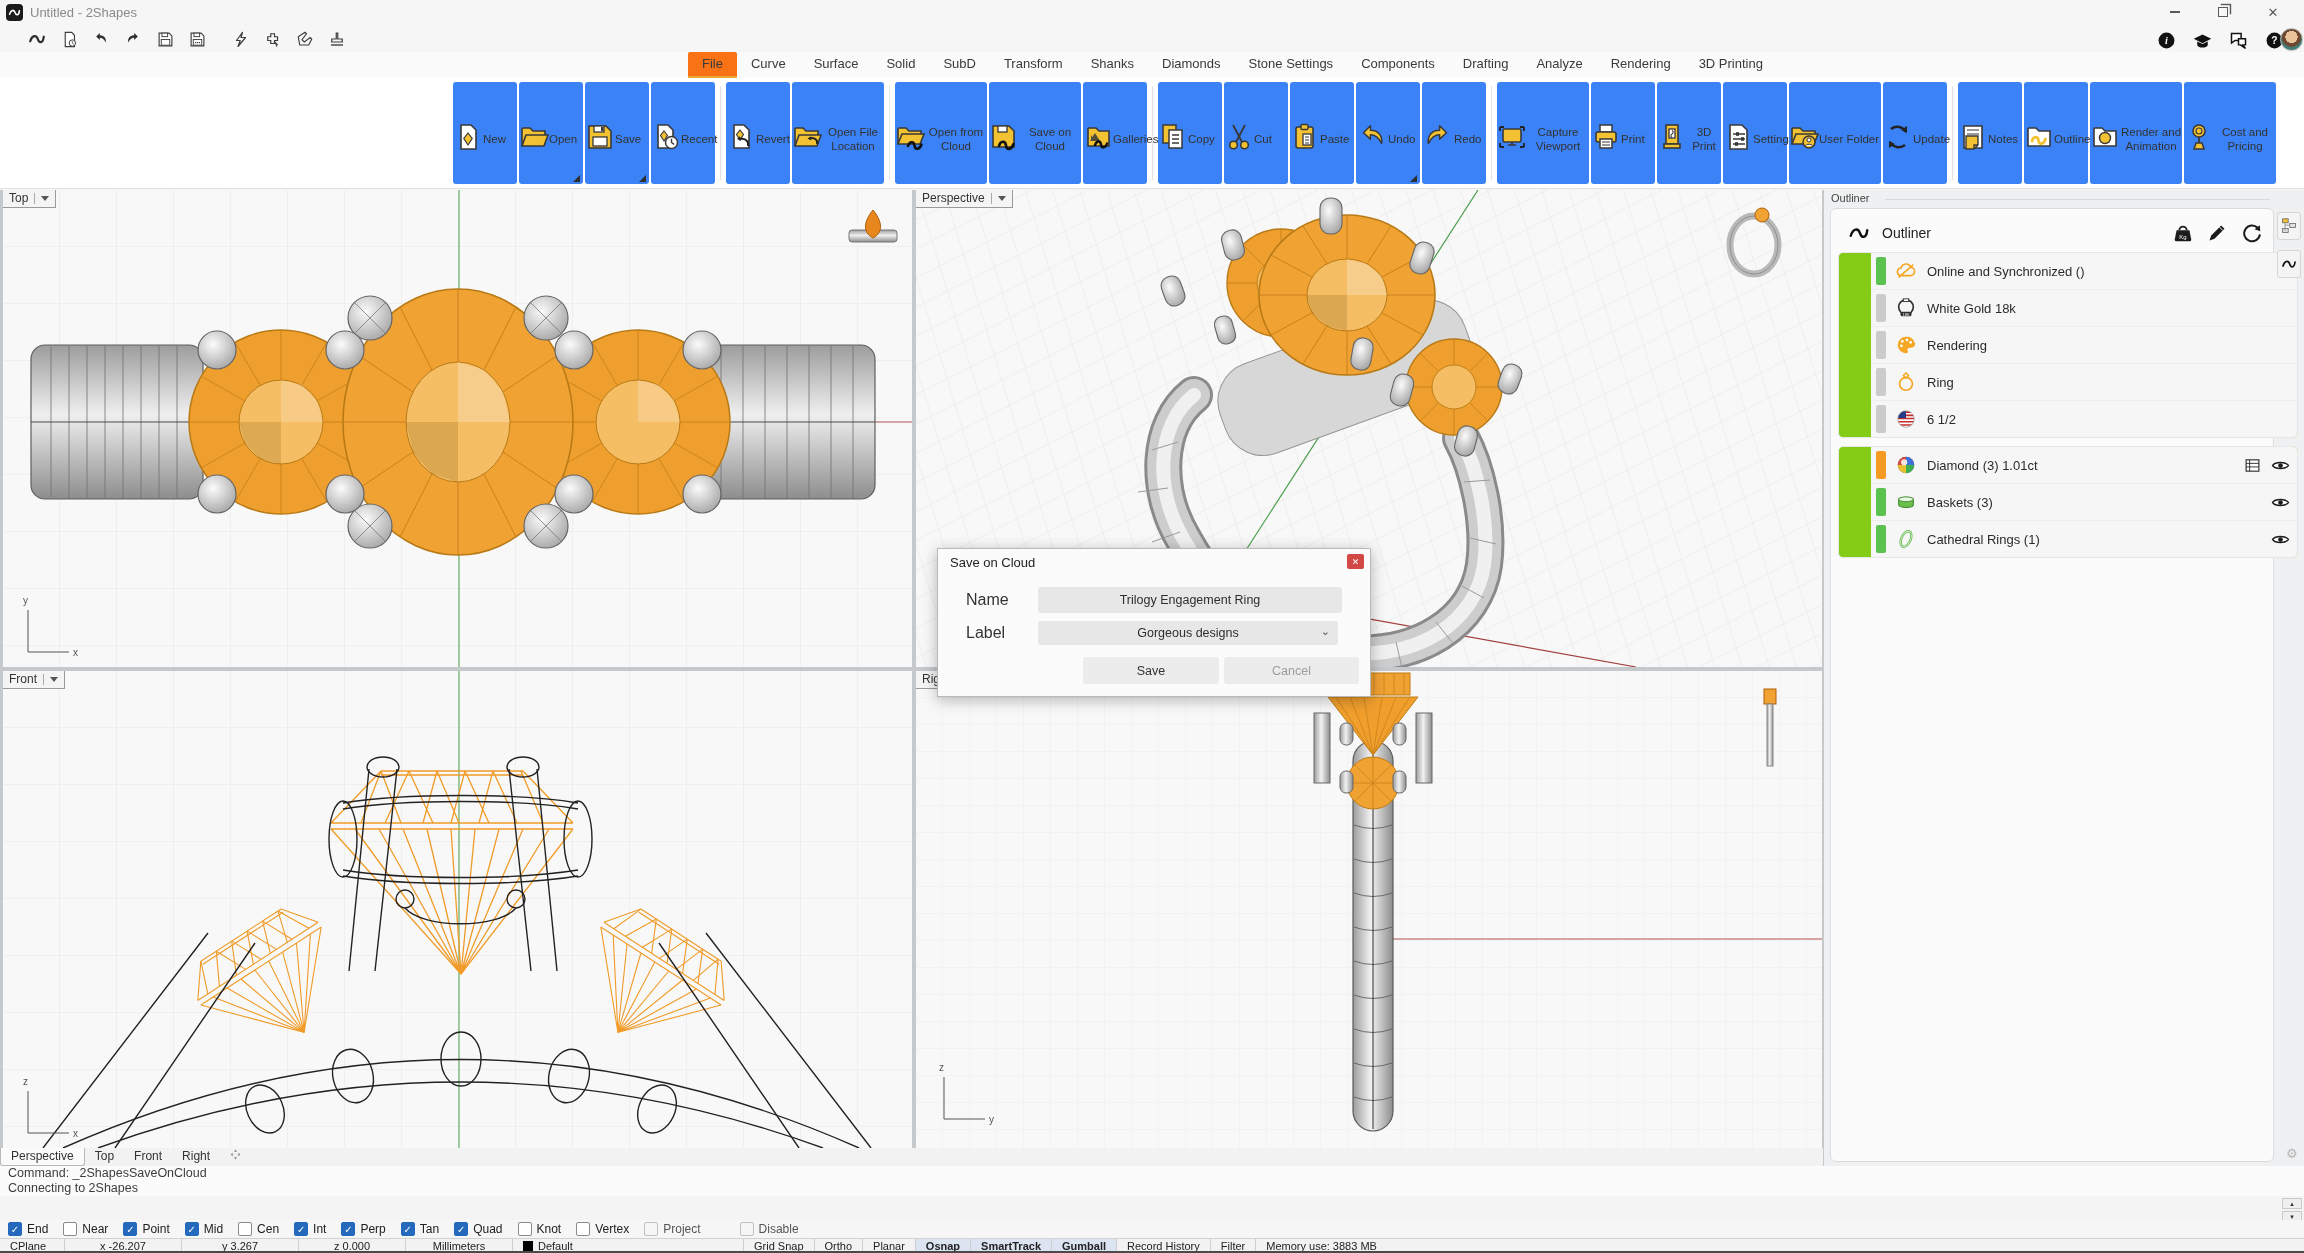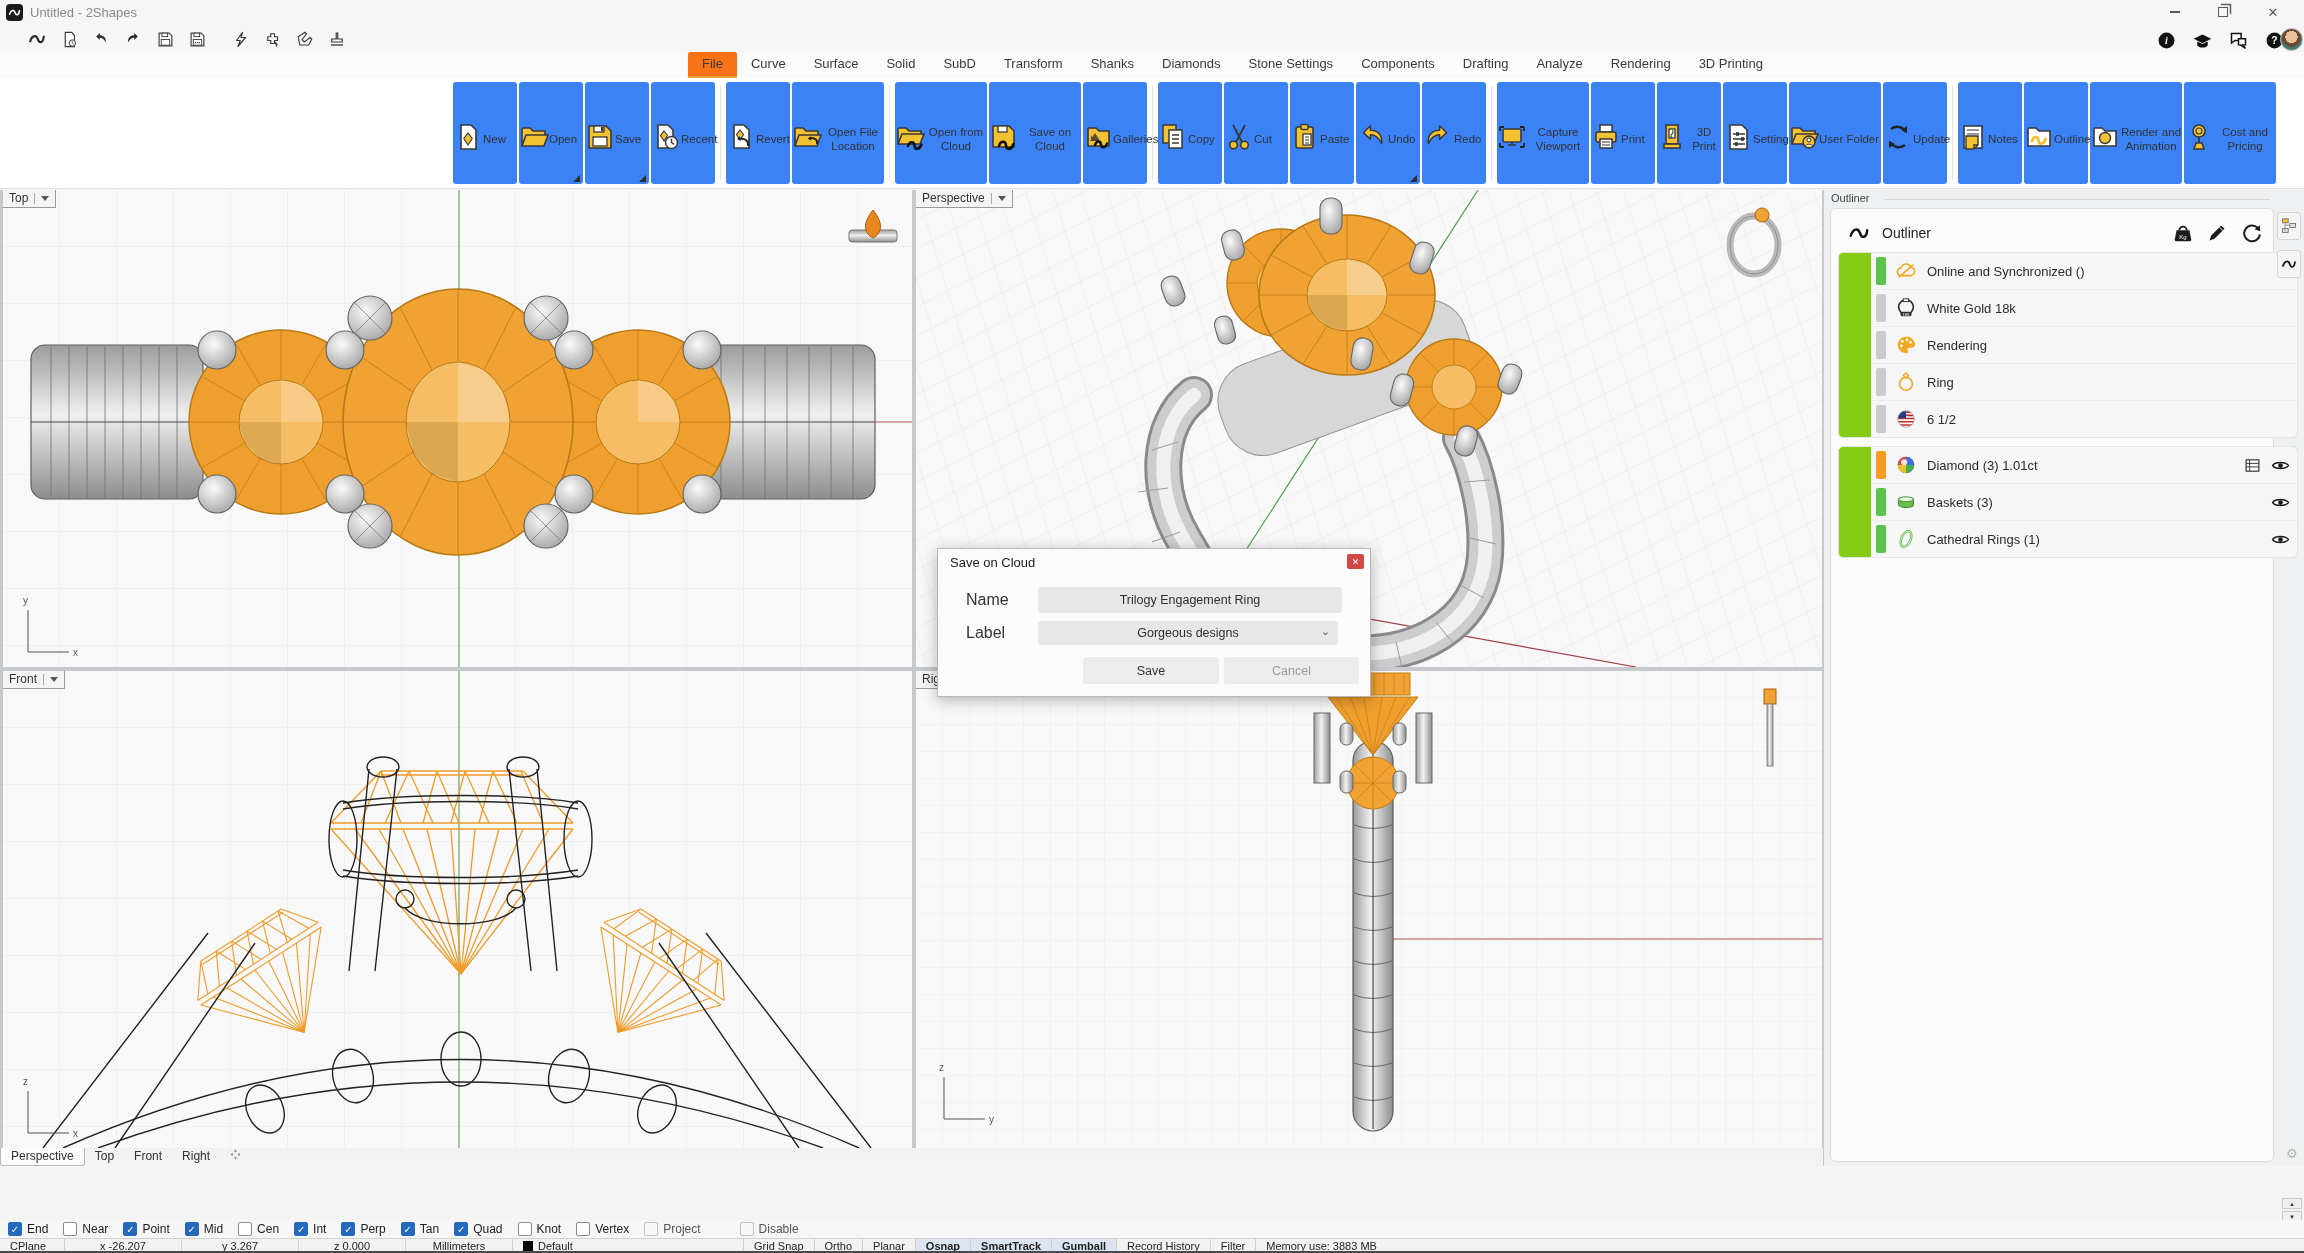--- a/index.html
+++ b/index.html
@@ -931,20 +931,24 @@
   <div class="abs" id="vtabs">
     <div class="vtab active">Perspective</div>
     <div class="vtab">Top</div>
     <div class="vtab">Front</div>
     <div class="vtab">Right</div>
     <div class="vtab"><svg width="11" height="11" viewBox="0 0 20 20">
           <path d="M10 1l3 4h-6zM10 19l3-4h-6zM1 10l4-3v6zM19 10l-4-3v6z" fill="#8a8a8a"></path>
         </svg></div>
   </div>
 
+  <div class="abs" id="history">
+    <div>Command: _2ShapesSaveOnCloud</div>
+    <div>Connecting to 2Shapes</div>
+  </div>
   <div class="abs" id="spinners">
     <div class="spin">▲</div>
     <div class="spin">▼</div>
   </div>
 
   <div class="abs" id="osnap">
     <span class="oitem">
         <span class="cb on"></span>
         <span>End</span>
       </span>

